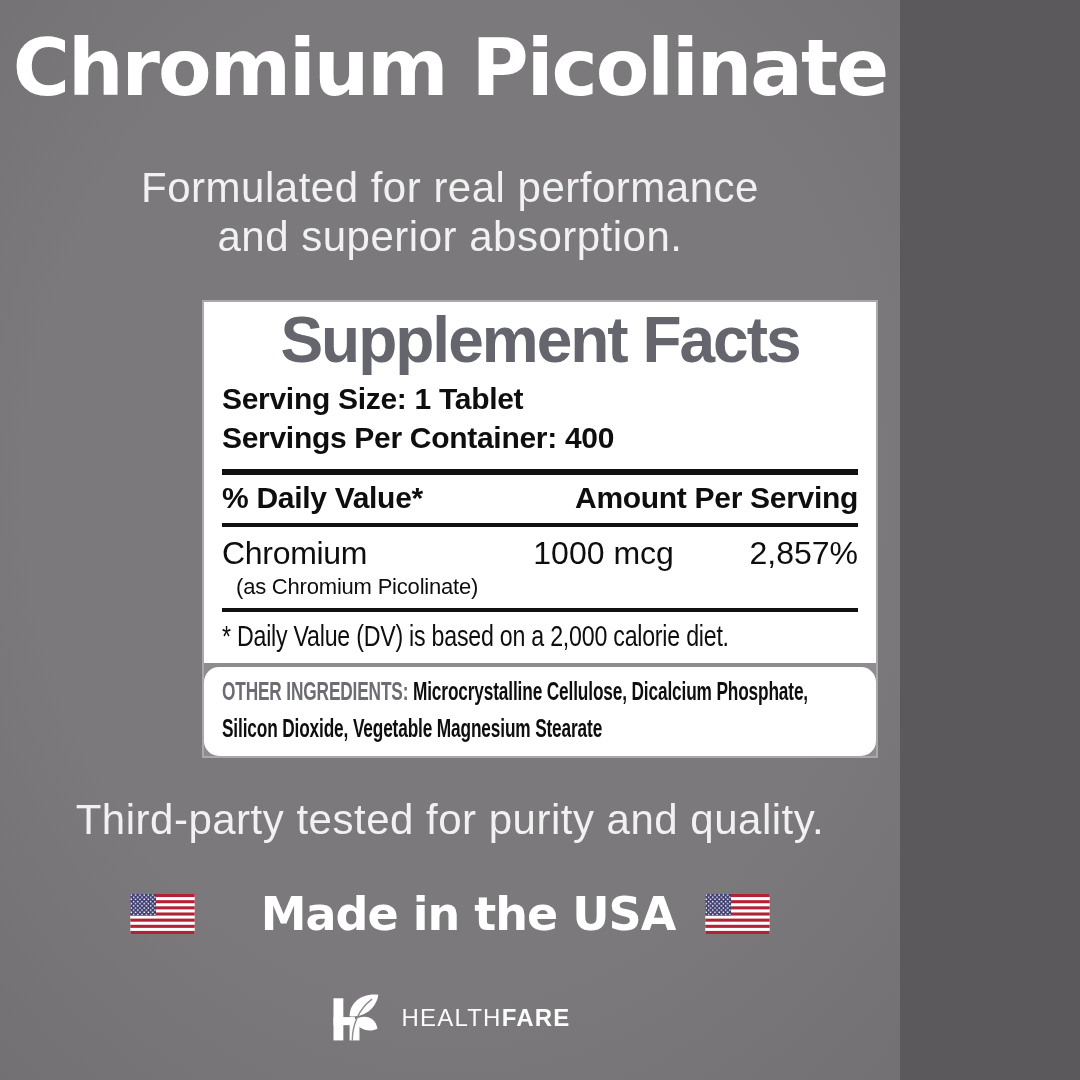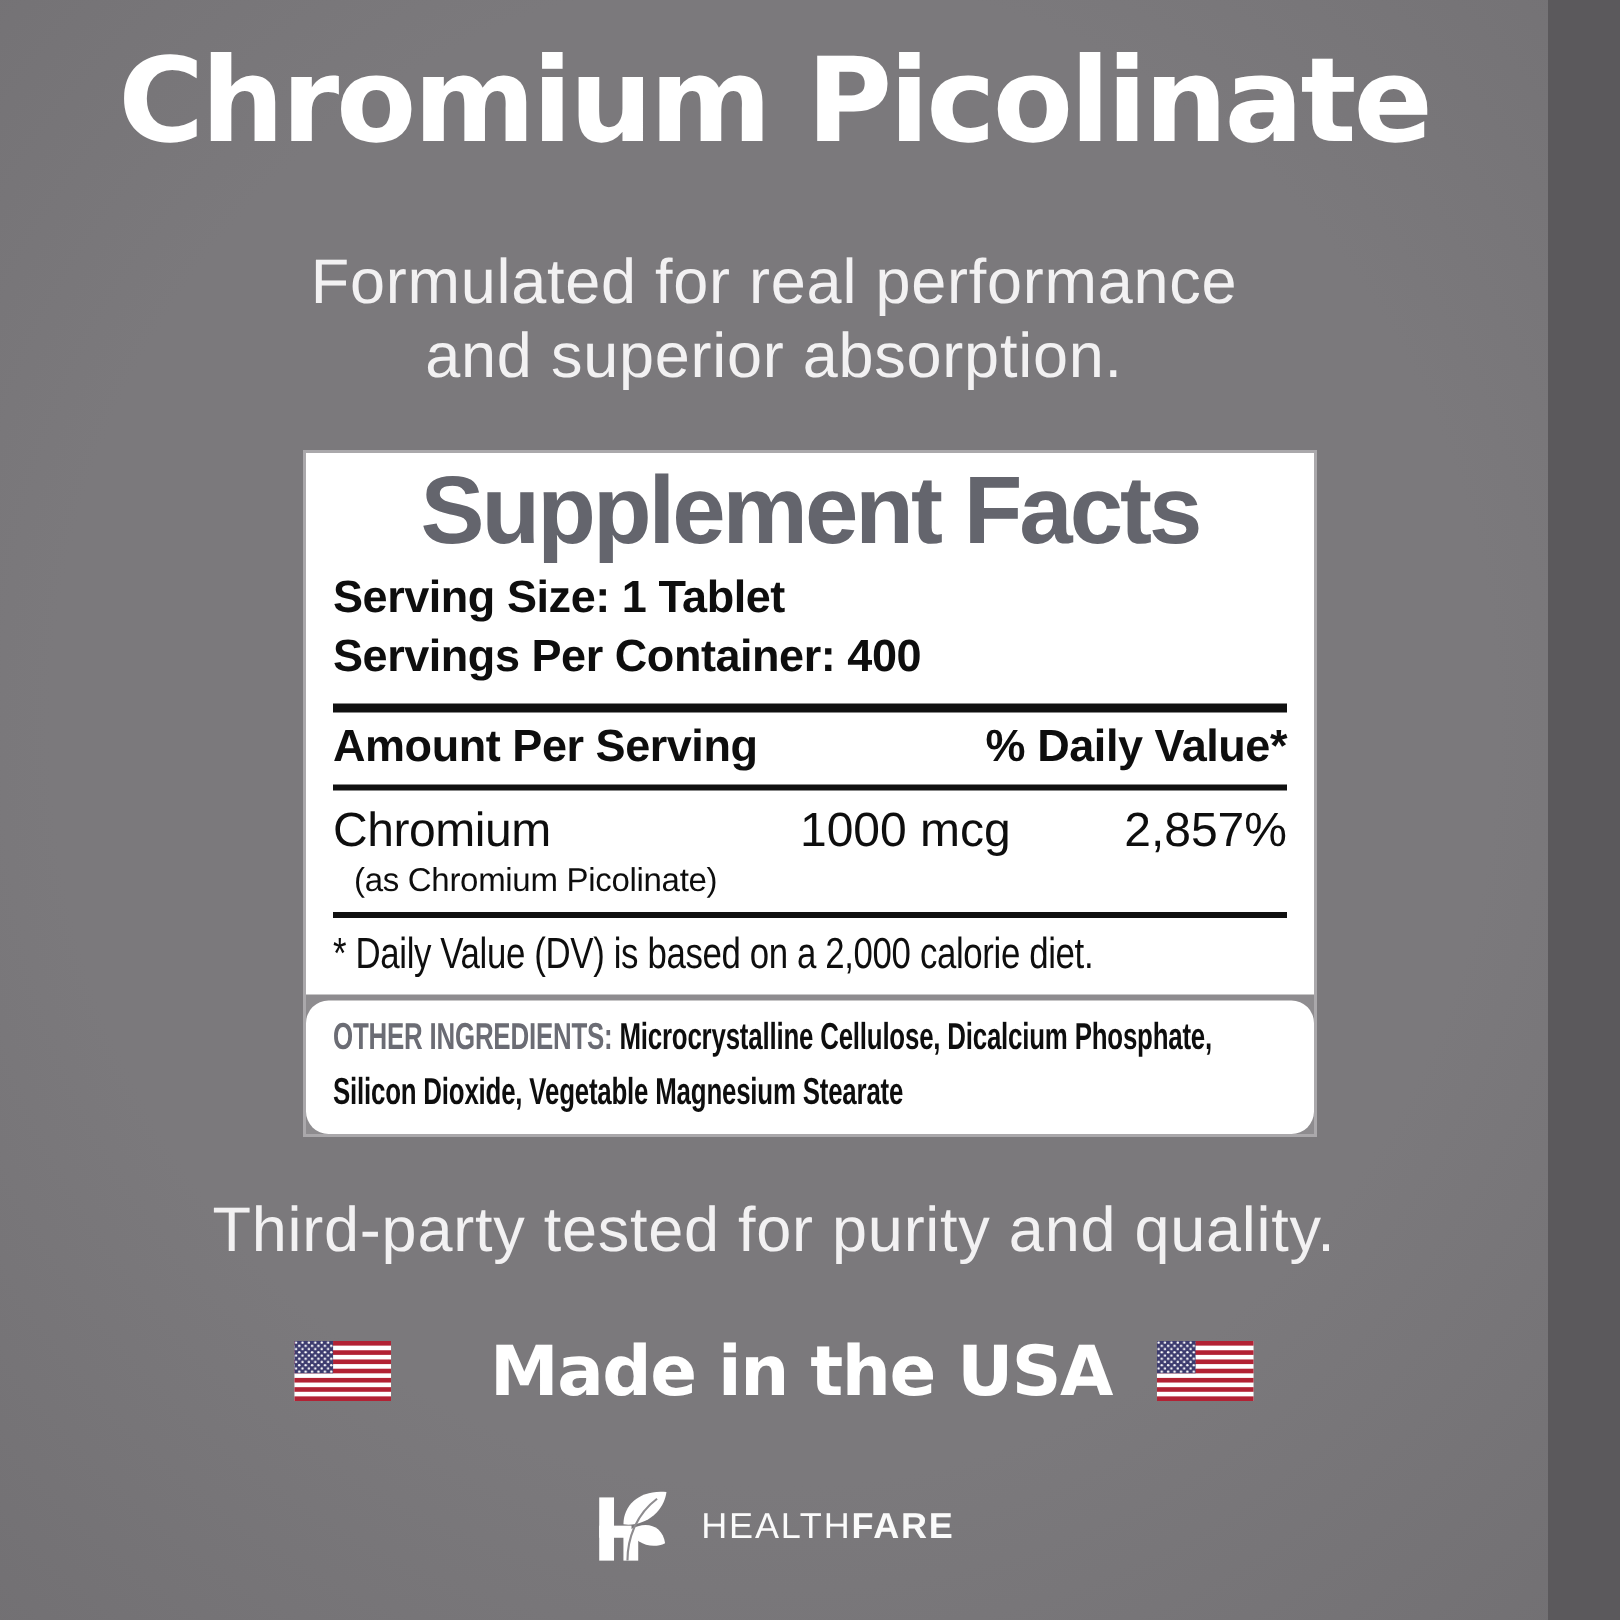--- a/index.html
+++ b/index.html
@@ -1,17 +1,17 @@
 <!DOCTYPE html>
 <html><head>
 <meta charset="utf-8">
 <style>
   html,body{margin:0;padding:0;background:#5b595c;}
   .canvas{
-    position:relative;width:1032px;height:1080px;overflow:hidden;
+    position:relative;width:900px;height:1080px;overflow:hidden;
     background:radial-gradient(ellipse 85% 85% at 50% 45%, #7b797c 55%, #6f6d70 100%);
     font-family:"Liberation Sans",sans-serif;
   }
   
   .title{
     position:absolute;top:28px;left:0;right:0;margin:0;text-align:center;
     font-family:"DejaVu Sans","Liberation Sans",sans-serif;
     font-weight:bold;font-size:78px;letter-spacing:-2px;color:#ffffff;line-height:1.05;
   }
   .subtitle{
@@ -86,22 +86,22 @@
   <section class="panel">
     <div class="panel-main">
       <h2 class="sf-title" style="color:#64656d">Supplement Facts</h2>
 
       <div class="serving">Serving Size: 1 Tablet</div>
       <div class="serving">Servings Per Container: 400</div>
 
       <div class="bar bar-thick"></div>
 
       <div class="hdr-row">
+        <span class="hdr">% Daily Value*</span>
         <span class="hdr">Amount Per Serving</span>
-        <span class="hdr">% Daily Value*</span>
       </div>
 
       <div class="bar bar-med"></div>
 
       <div class="nutrient">
         <span class="n-name">Chromium</span>
         <span class="n-amt">1000 mcg</span>
         <span class="n-dv">2,857%</span>
         <span class="n-sub">(as Chromium Picolinate)</span>
       </div>

